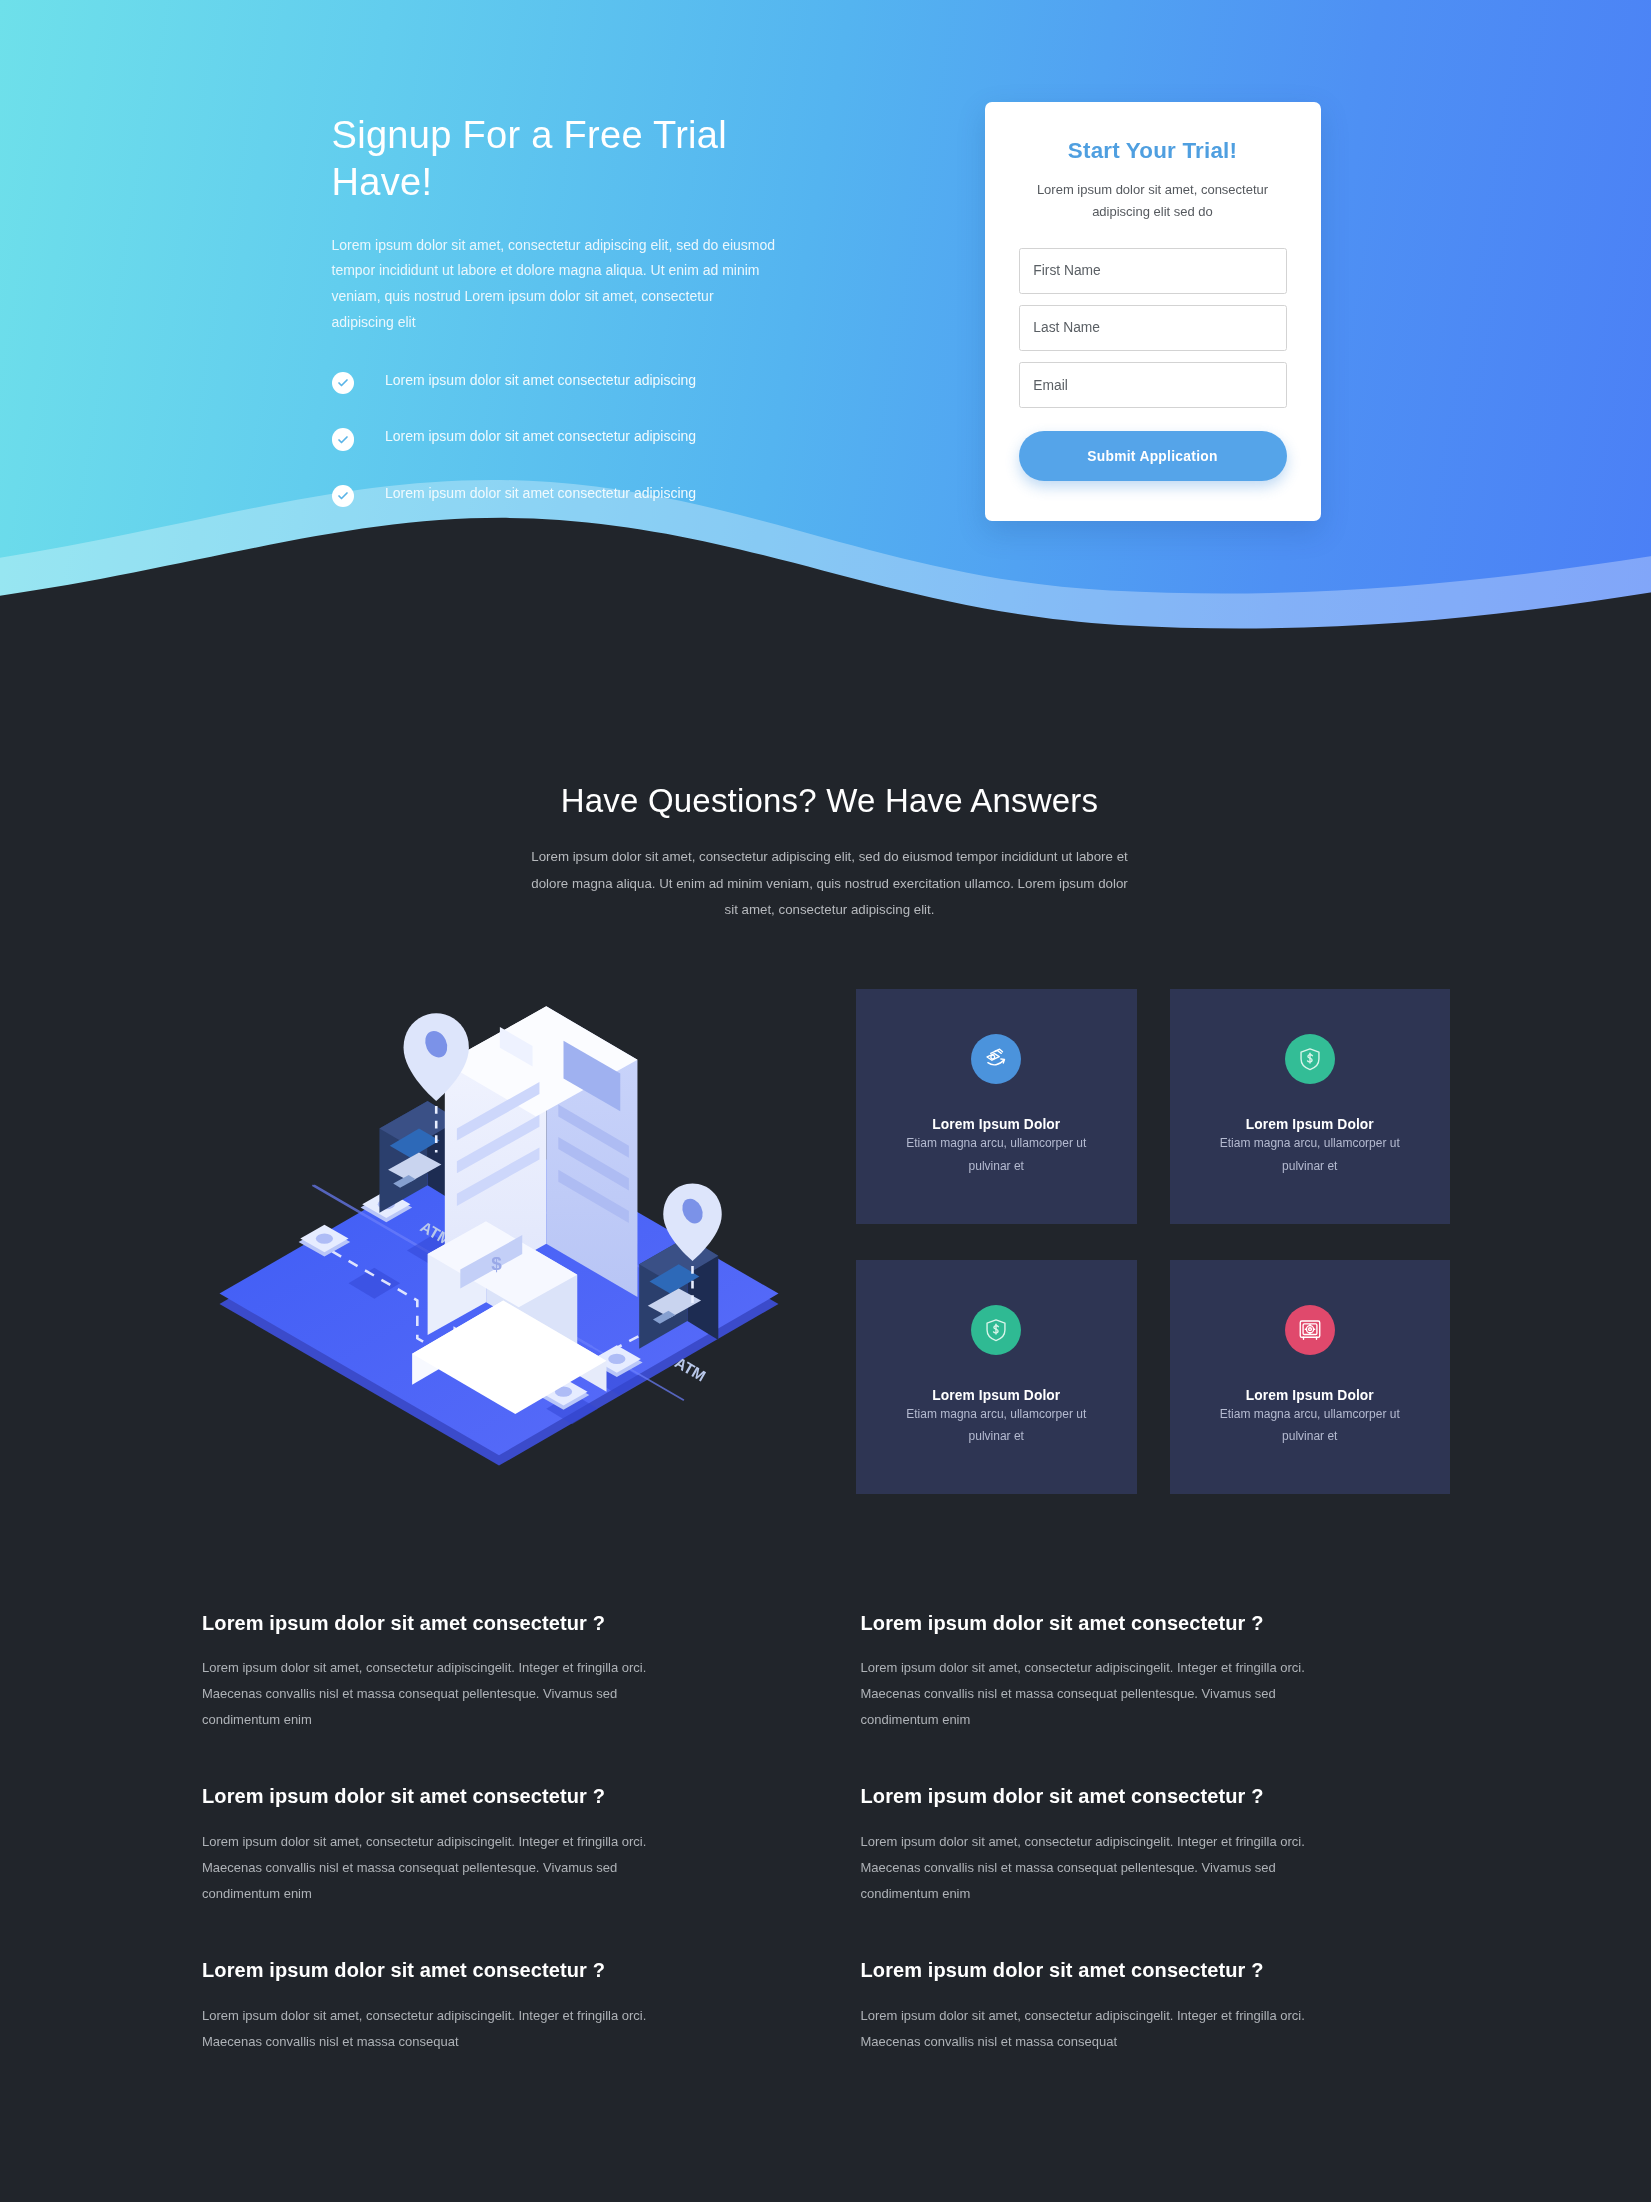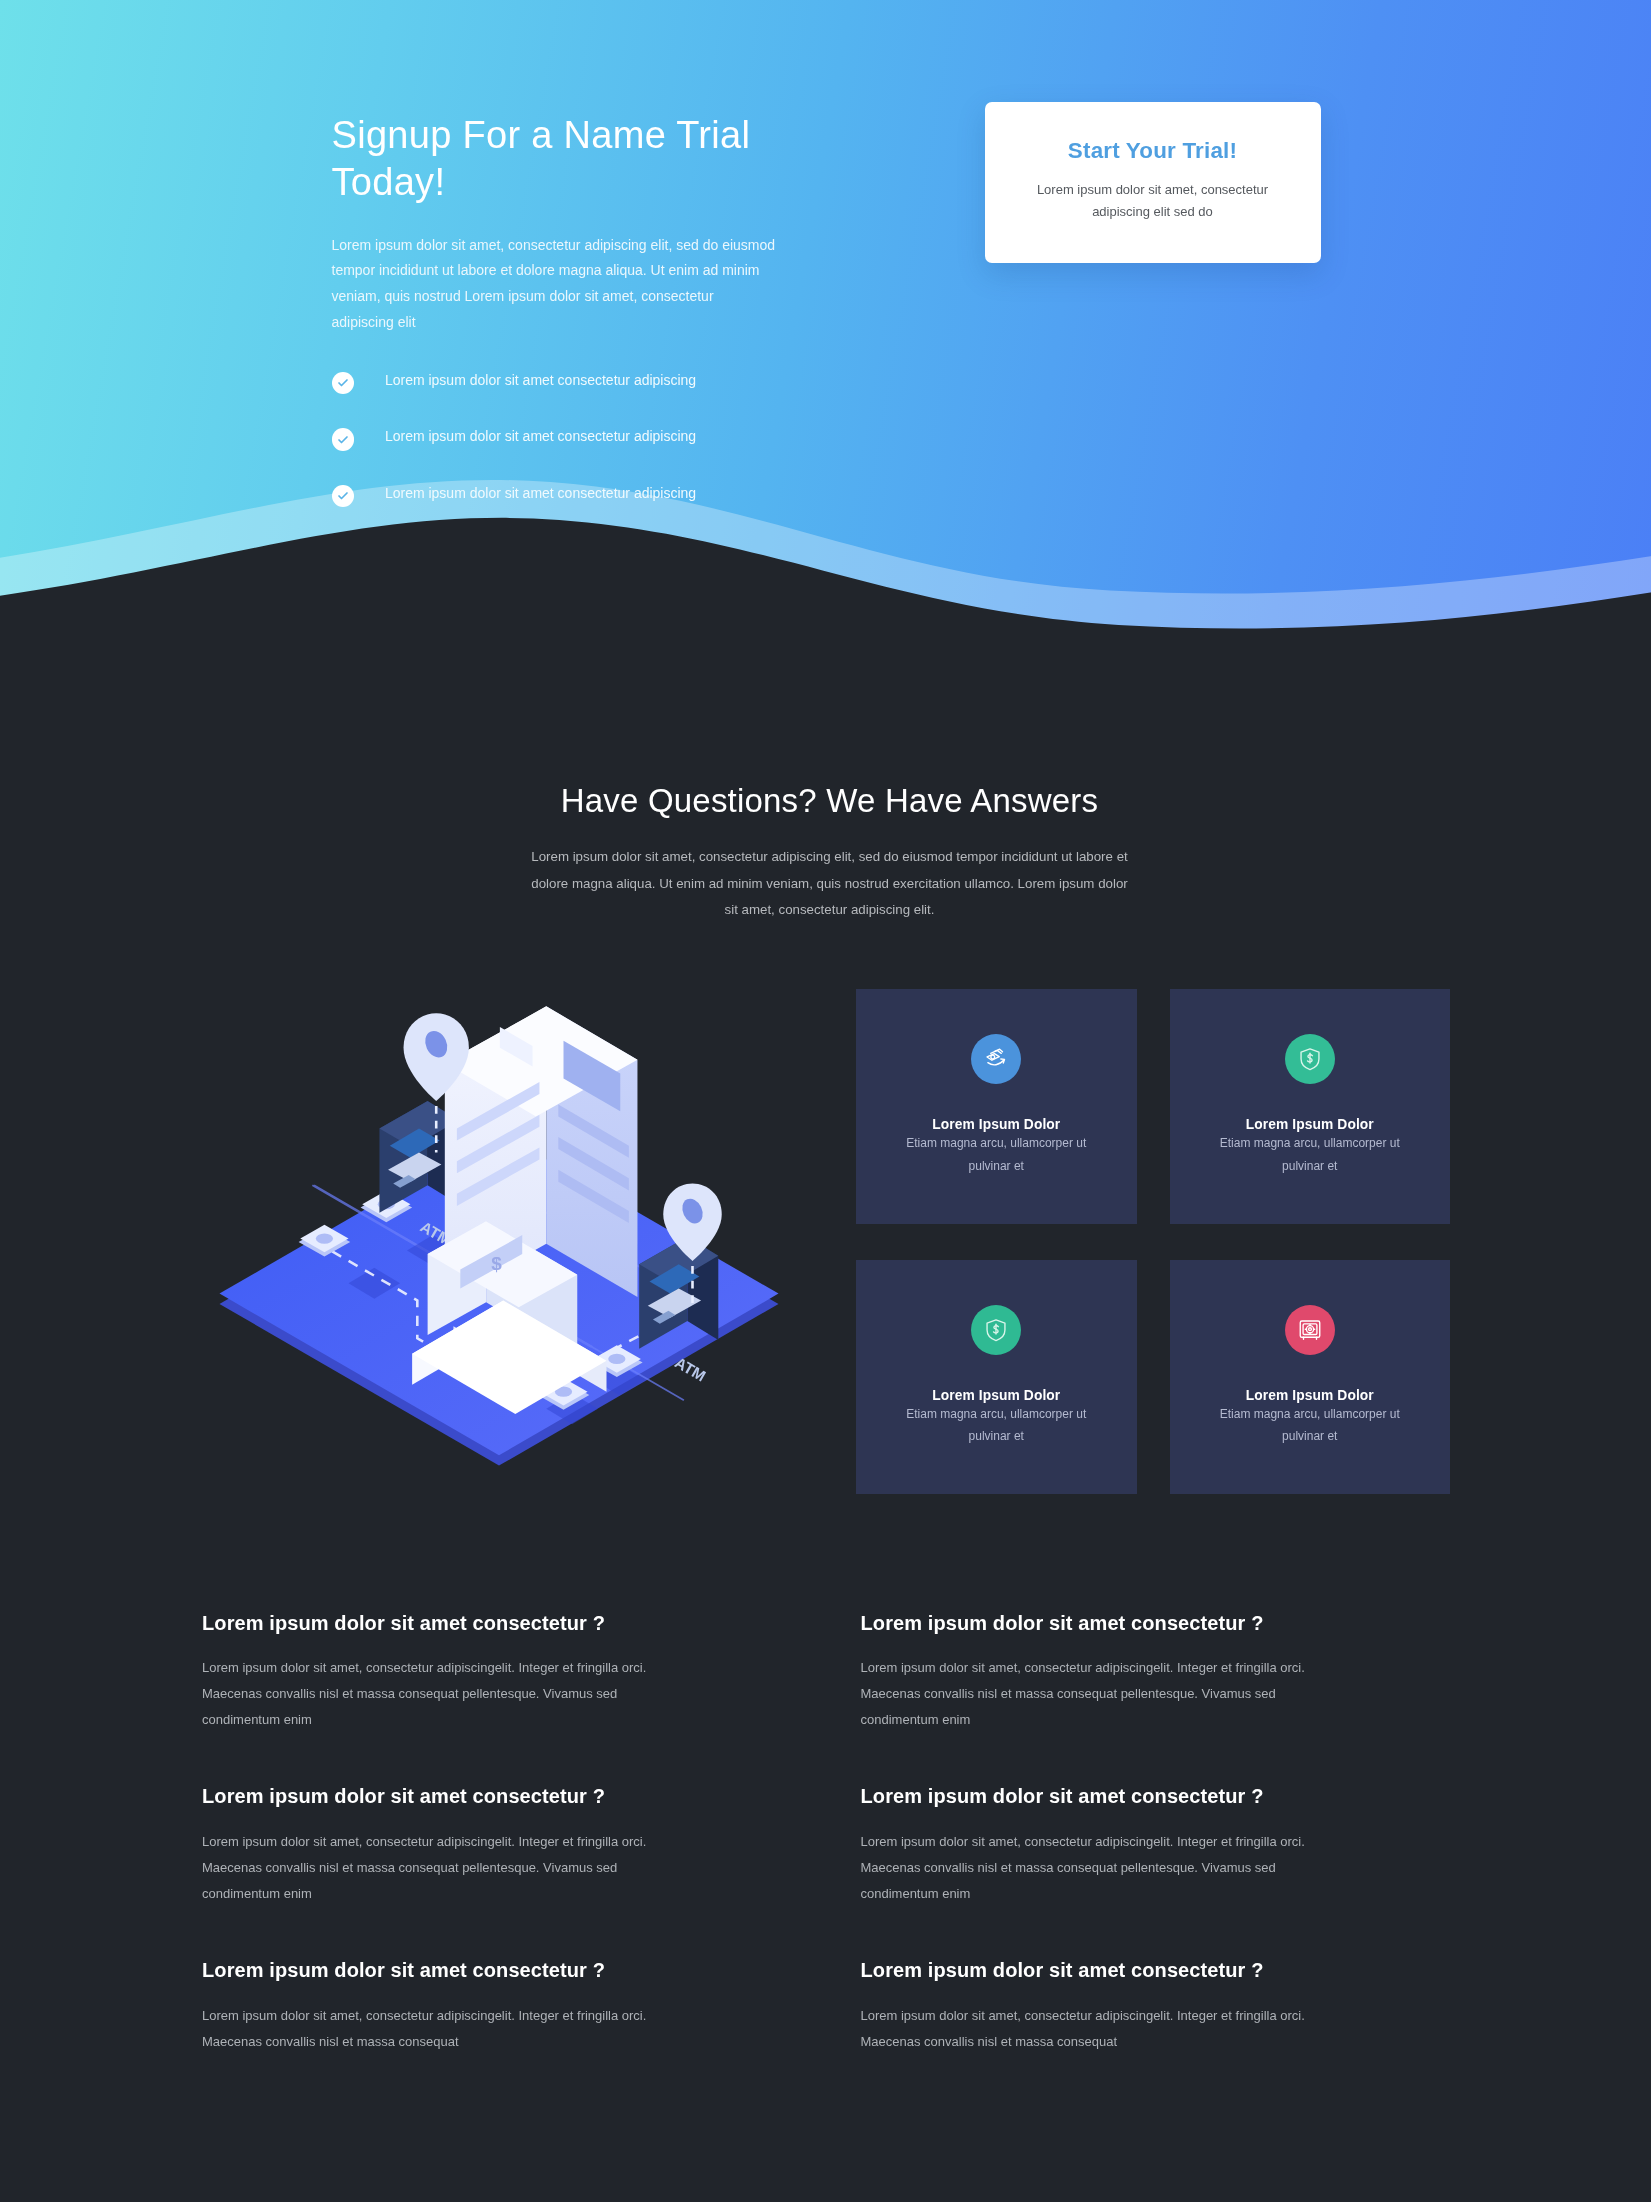--- a/index.html
+++ b/index.html
@@ -216,21 +216,21 @@
   }
 </style>
 </head>
 <body>
 
 <section class="hero">
 
   <div class="hero-inner">
 
     <div class="hero-left">
-      <h1 class="hero-title">Signup For a Name Trial Today!</h1>
+      <h1 class="hero-title">Signup For a Free Trial Have!</h1>
       <p class="hero-sub">Lorem ipsum dolor sit amet, consectetur adipiscing elit, sed do eiusmod tempor incididunt ut labore et dolore magna aliqua. Ut enim ad minim veniam, quis nostrud Lorem ipsum dolor sit amet, consectetur adipiscing elit</p>
 
       <div class="feature-list">
 
         <div class="feature-item">
           <span class="check-circle">
             <svg viewBox="0 0 24 24">
                 <path d="M20 6L9 17l-5-5" fill="none" stroke="#5ab4e8" stroke-width="3.4" stroke-linecap="round" stroke-linejoin="round"></path>
               </svg>
           </span>
@@ -254,20 +254,26 @@
           </span>
           <span class="feature-text">Lorem ipsum dolor sit amet consectetur adipiscing</span>
         </div>
 
       </div>
     </div>
 
     <div class="form-card">
       <div class="form-title">Start Your Trial!</div>
       <div class="form-sub">Lorem ipsum dolor sit amet, consectetur adipiscing elit  sed do</div>
+      <div class="form-fields">
+        <input class="f-input" type="text" placeholder="First Name" style="">
+        <input class="f-input" type="text" placeholder="Last Name" style="">
+        <input class="f-input" type="email" placeholder="Email" style="">
+        <button class="submit-btn">Submit Application</button>
+      </div>
     </div>
 
   </div>
 
   <div class="wave">
     <svg viewBox="0 0 1920 330" preserveAspectRatio="none">
       <path d="M0,188 C240,150 420,84 640,100 C880,118 1030,212 1290,226 C1530,239 1740,214 1920,186 L1920,330 L0,330 Z" fill="#ffffff" fill-opacity="0.30"></path>
       <path d="M0,232 C250,196 430,128 650,144 C890,162 1040,250 1300,266 C1540,280 1745,256 1920,228 L1920,330 L0,330 Z" fill="#21252b"></path>
     </svg>
   </div>

